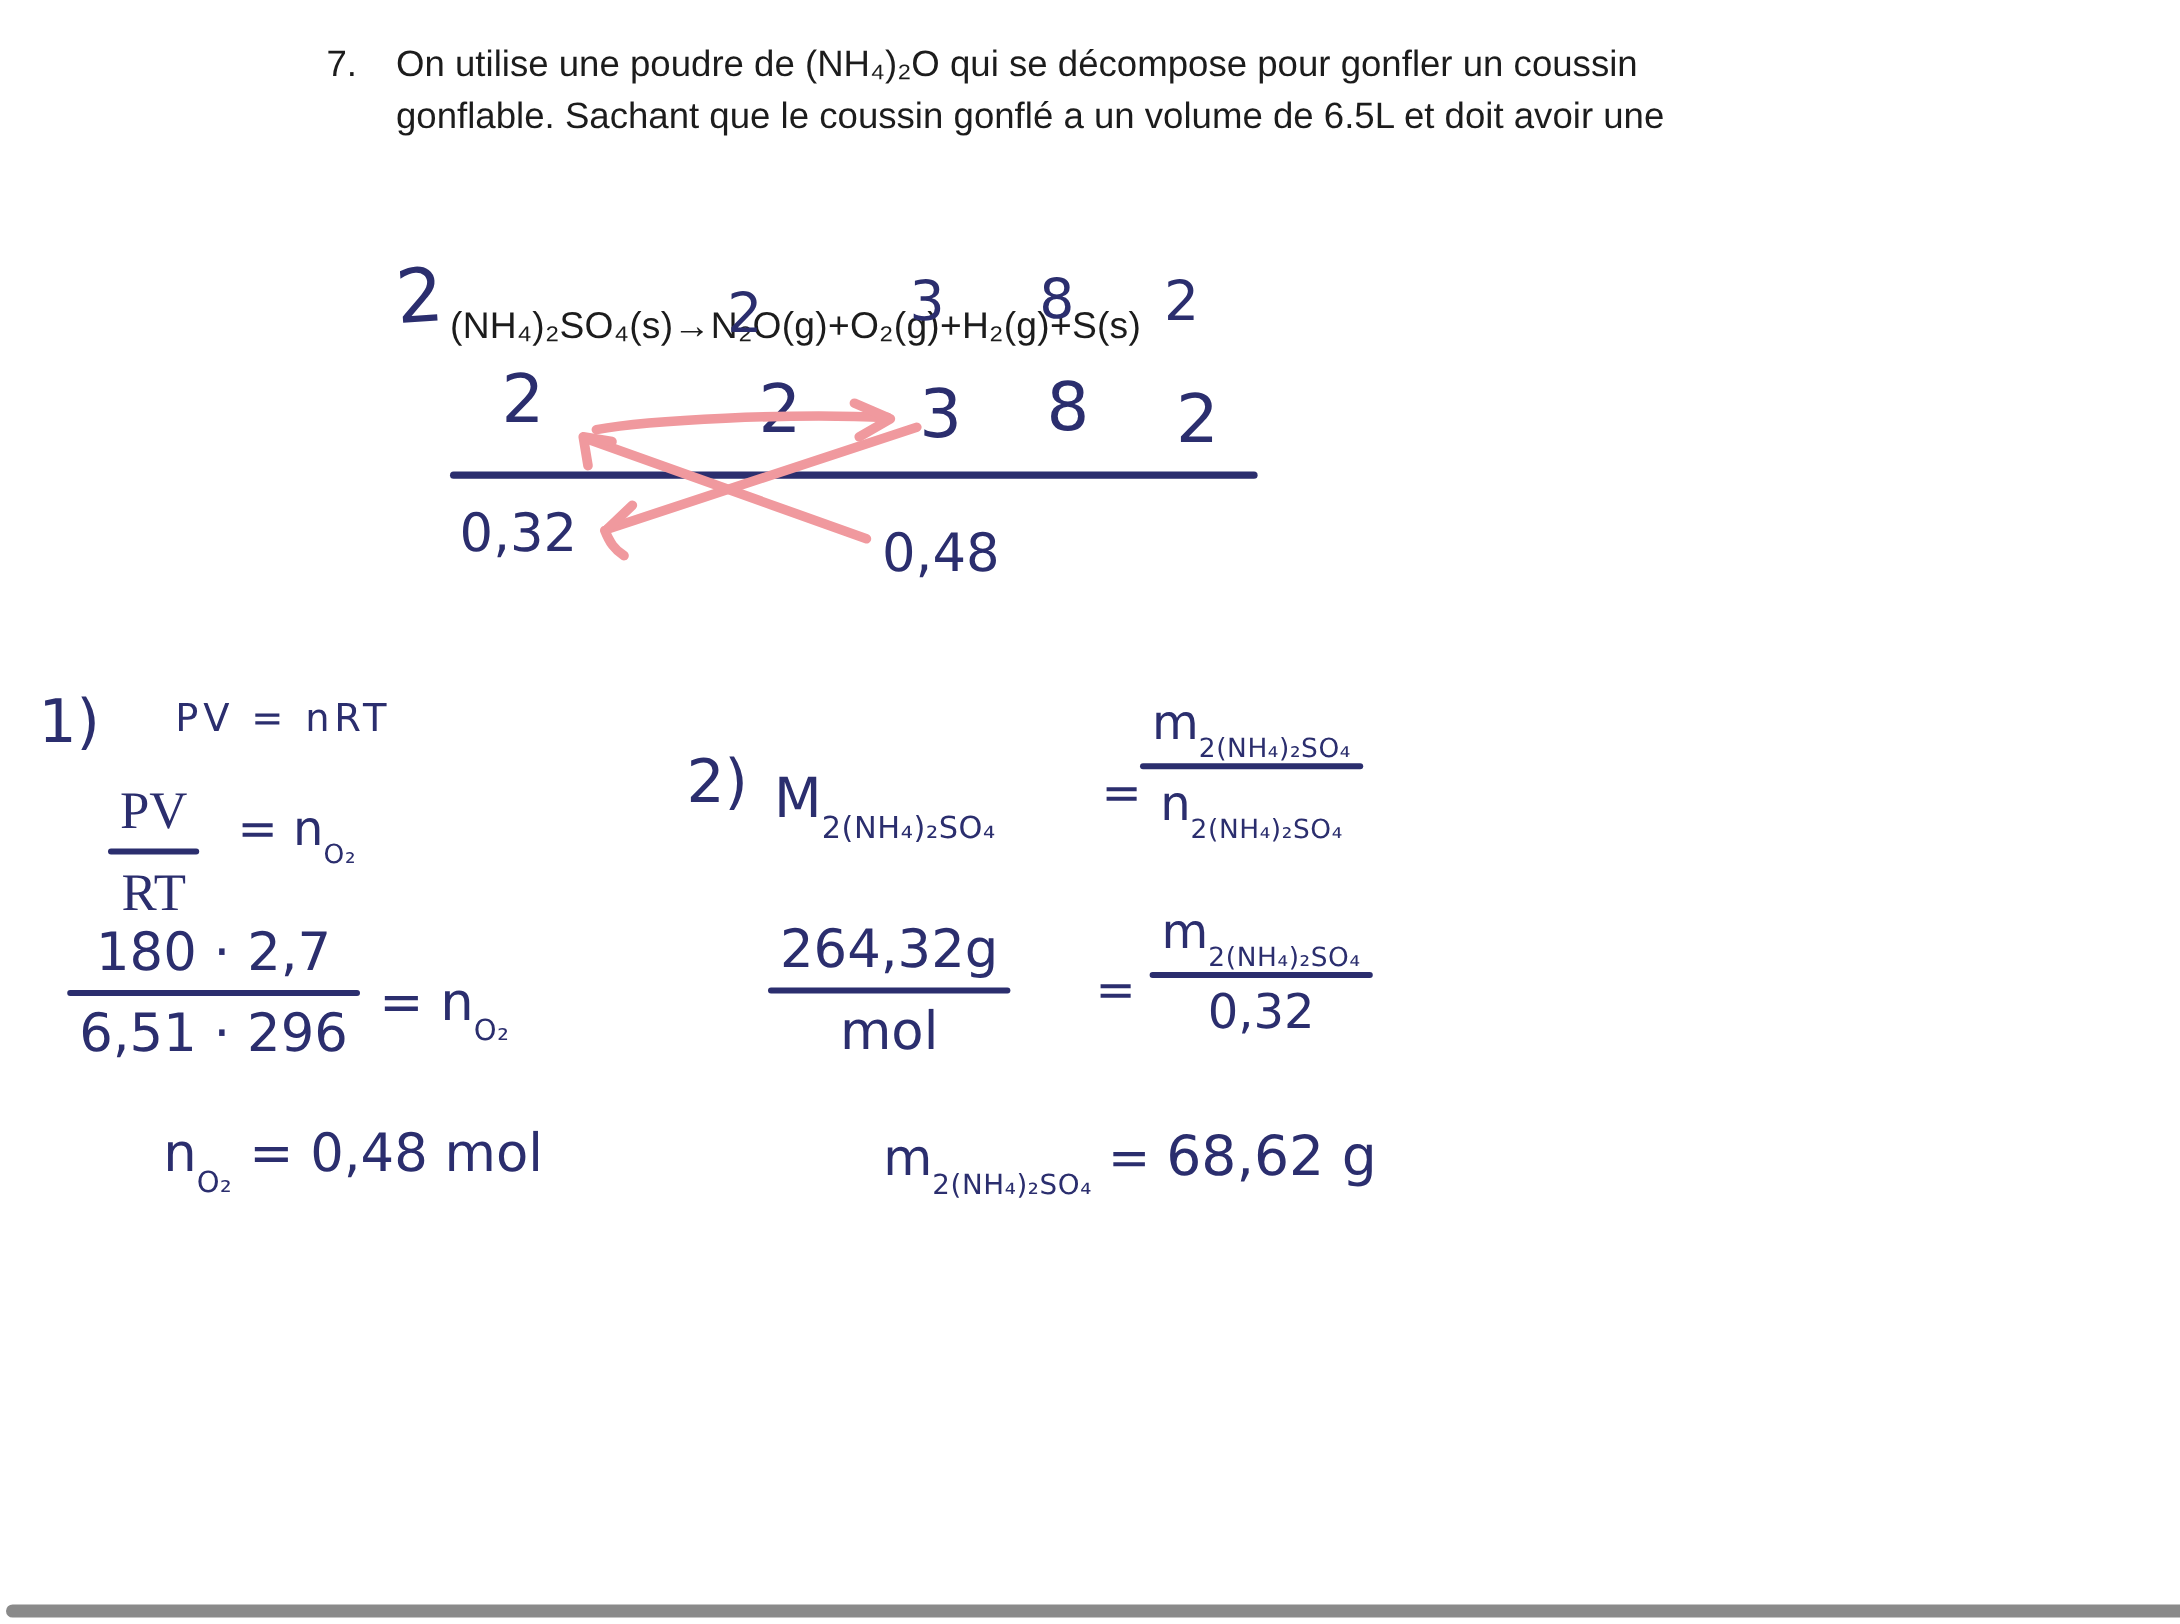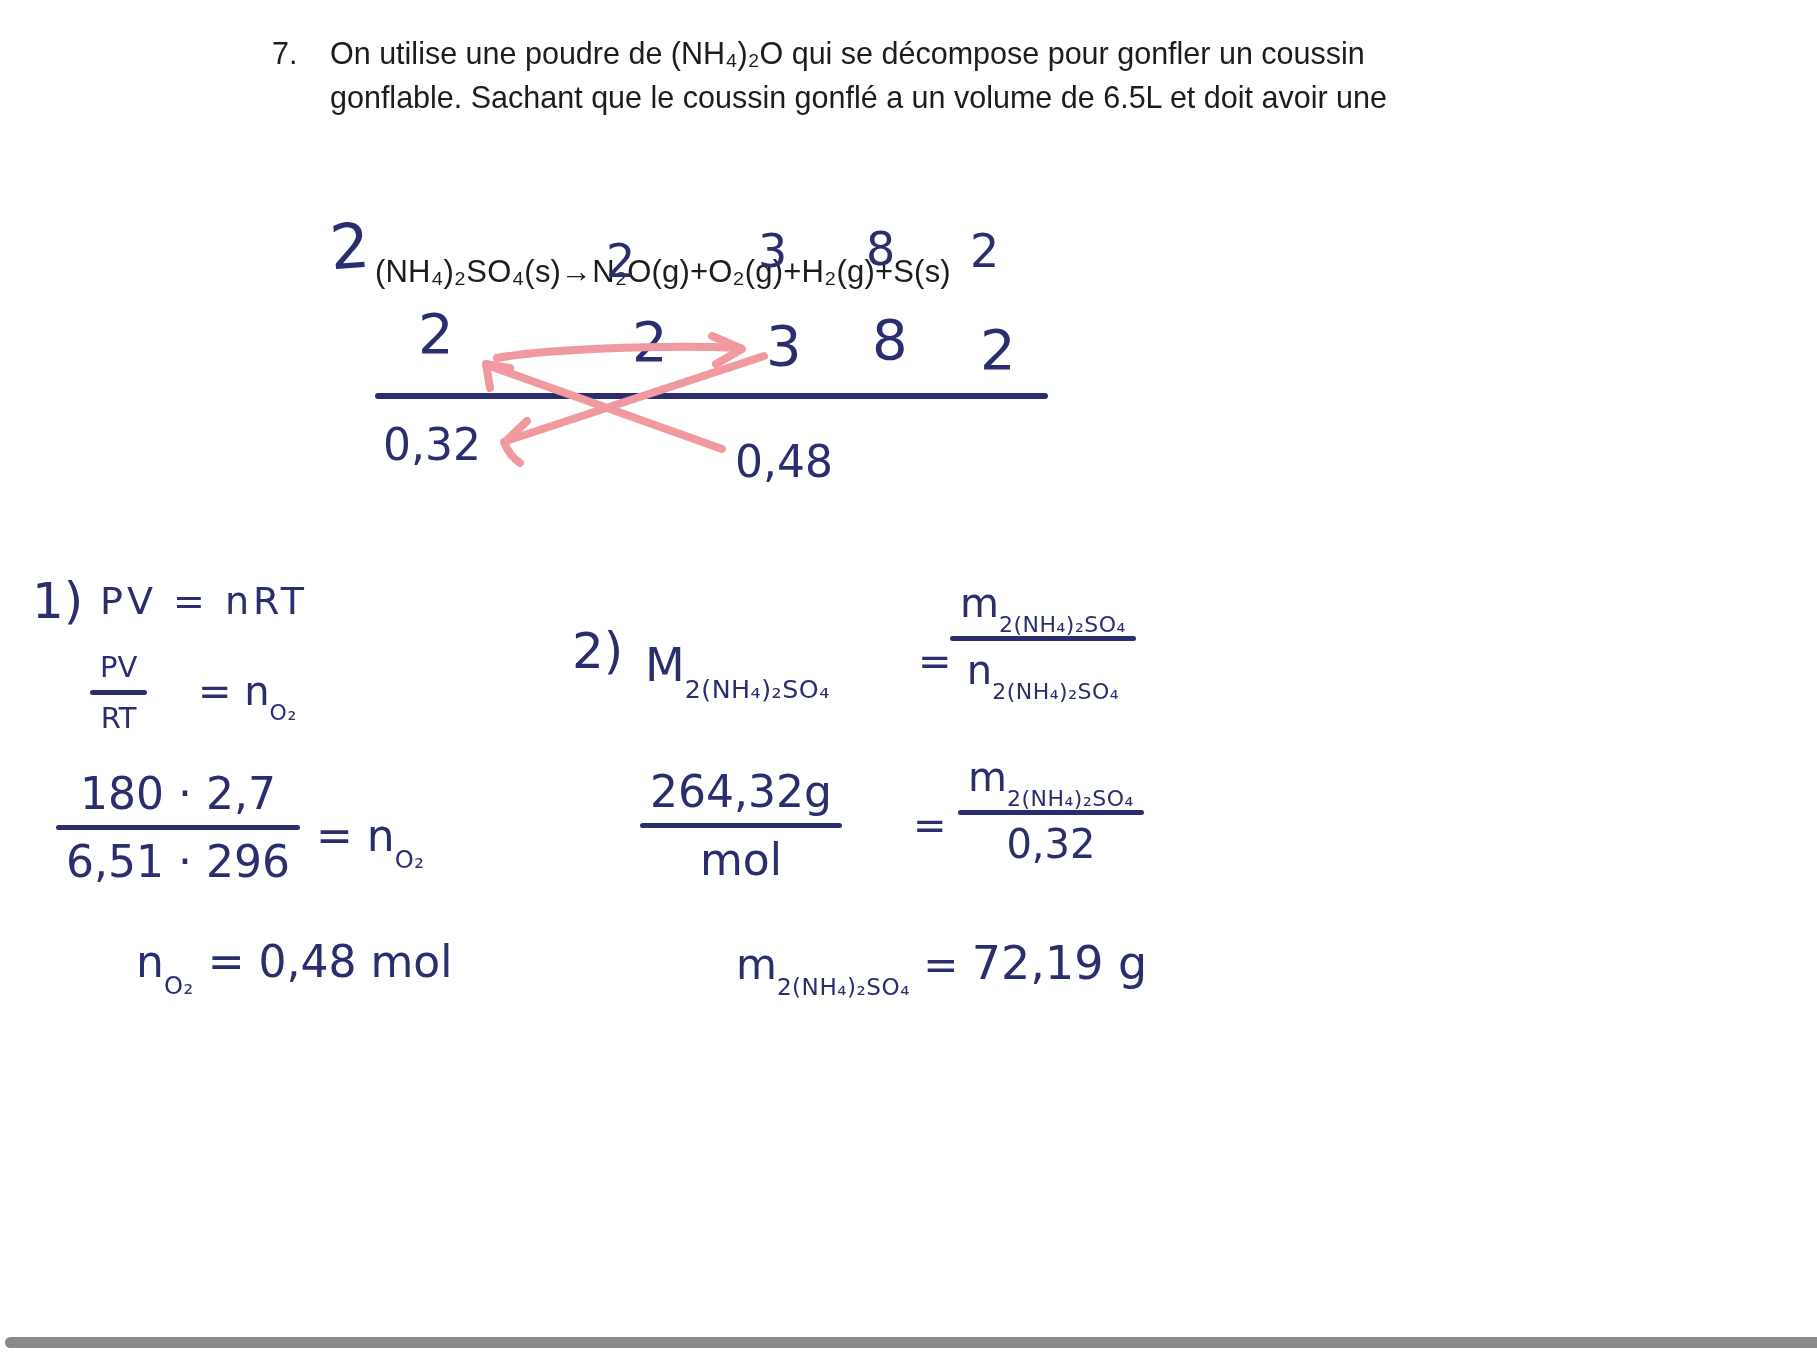--- a/index.html
+++ b/index.html
@@ -30,30 +30,30 @@
   #rc4{left:872px;top:312px;}
   #rc5{left:980px;top:322px;}
   #ratio-line{left:375px;top:393px;width:673px;height:6px;background:#2b2e6e;border-radius:3px;}
   .molval{font-size:44px;line-height:1;}
   #mol-left{left:383px;top:423px;}
   #mol-right{left:735px;top:428px;margin-top:12px;}
   
   #arrows{left:370px;top:330px;width:470px;height:170px;}
   #arrows path{stroke:#f0999e;stroke-width:8;fill:none;stroke-linecap:round;stroke-linejoin:round;}
   
-  .line-lg{font-size:38px;line-height:1;}
+  .line-lg{font-size:32px;line-height:1;margin-left:46px;}
   .step-label{font-size:50px;line-height:1;}
   .frac{display:inline-flex;flex-direction:column;align-items:center;}
   .frac .bar{height:5px;background:#2b2e6e;border-radius:3px;align-self:stretch;margin:6px 0;}
   .frac .num,.frac .den{text-align:center;padding:0 10px;white-space:nowrap;}
   sub.hsub{font-size:0.55em;line-height:1;position:relative;top:0.28em;letter-spacing:0.5px;}
   
   #s1-label{left:32px;top:576px;}
   #s1-line1{left:100px;top:582px;letter-spacing:4px;}
-  #s1-frac1{left:90px;top:650px;font-size:29px;}
+  #s1-frac1{left:90px;top:650px;font-size:44px;font-family:Liberation Serif, serif;}
   #s1-eq1{left:198px;top:668px;font-size:40px;}
   #s1-frac2{left:56px;top:768px;font-size:44px;}
   #s1-eq2{left:316px;top:810px;font-size:44px;}
   #s1-result{left:136px;top:936px;font-size:44px;}
   
   #s2-label{left:572px;top:626px;}
   #s2-lhs{left:645px;top:638px;font-size:46px;}
   #s2-eq{left:918px;top:638px;font-size:40px;}
   #s2-frac1{left:950px;top:580px;font-size:40px;}
   #s2-frac2{left:640px;top:766px;font-size:44px;}
@@ -146,15 +146,15 @@
   <span class="den">mol</span>
 </span>
 <span id="s2-eq2" class="abs hw">=</span>
 
 <span id="s2-frac3" class="abs hw frac">
   <span class="num"><span>m</span><sub class="hsub">2(NH₄)₂SO₄</sub></span>
   <span class="bar"></span>
   <span class="den">0,32</span>
 </span>
 
-<span id="s2-result" class="abs hw"><span>m</span><sub class="hsub">2(NH₄)₂SO₄</sub><span> = </span><span class="val">72,19 g</span></span>
+<span id="s2-result" class="abs hw"><span>m</span><sub class="hsub">2(NH₄)₂SO₄</sub><span> = </span><span class="val">68,62 g</span></span>
 
 <div id="hscroll" class="abs"></div>
 
 </body></html>

